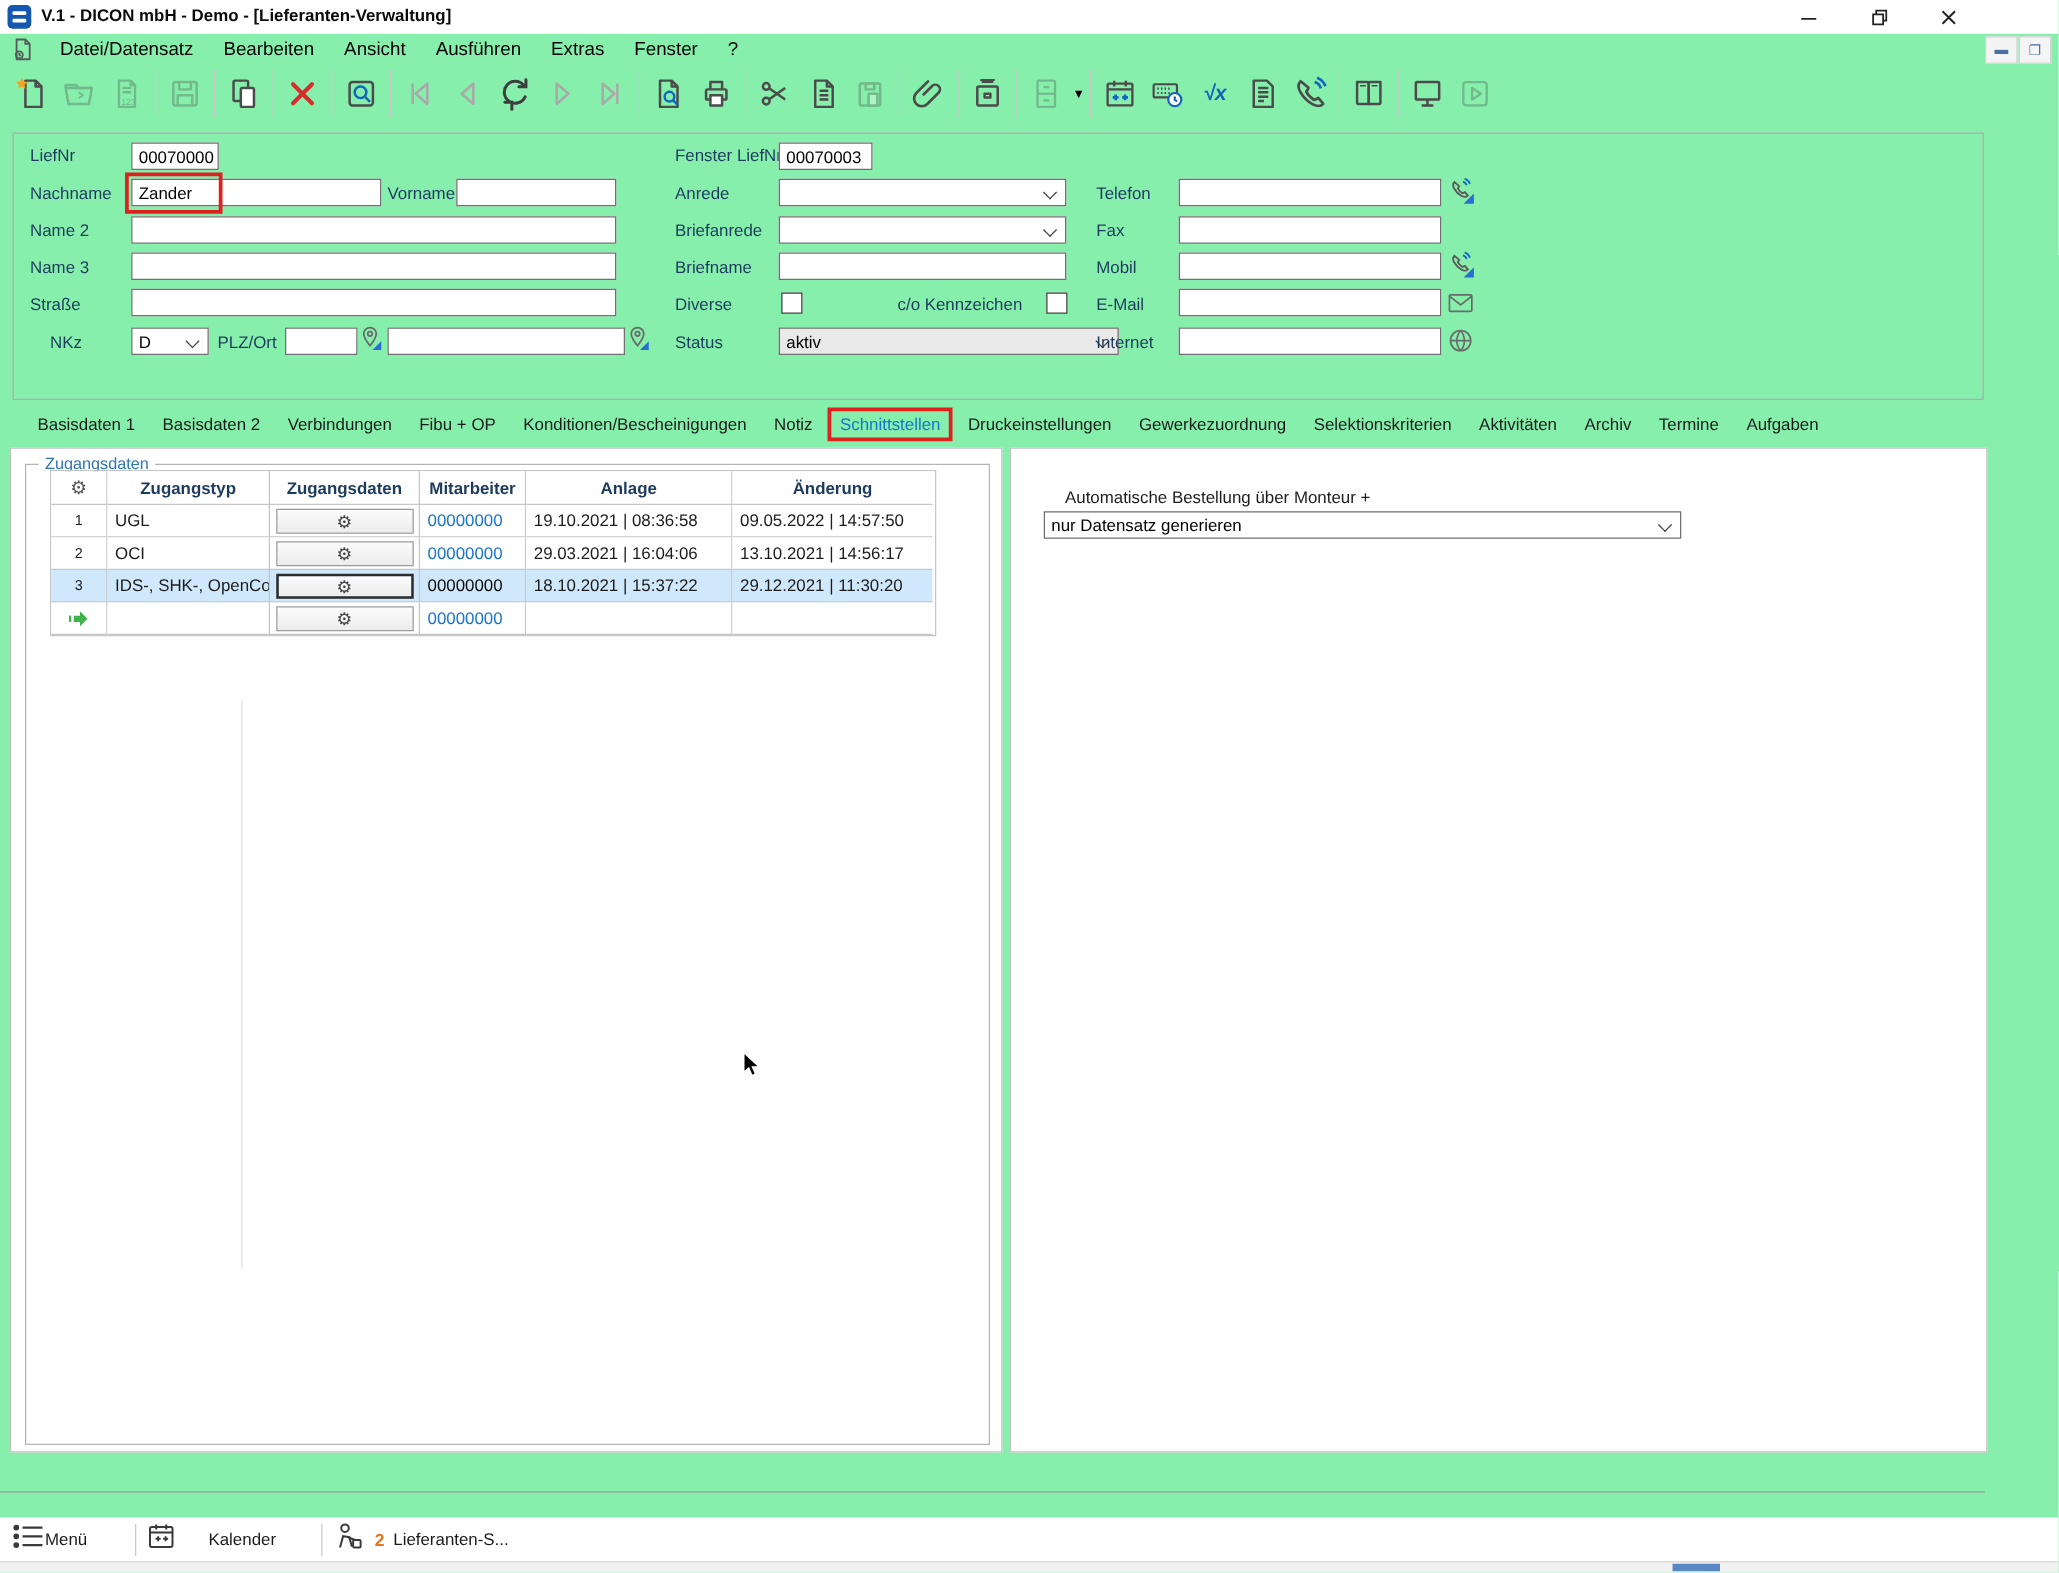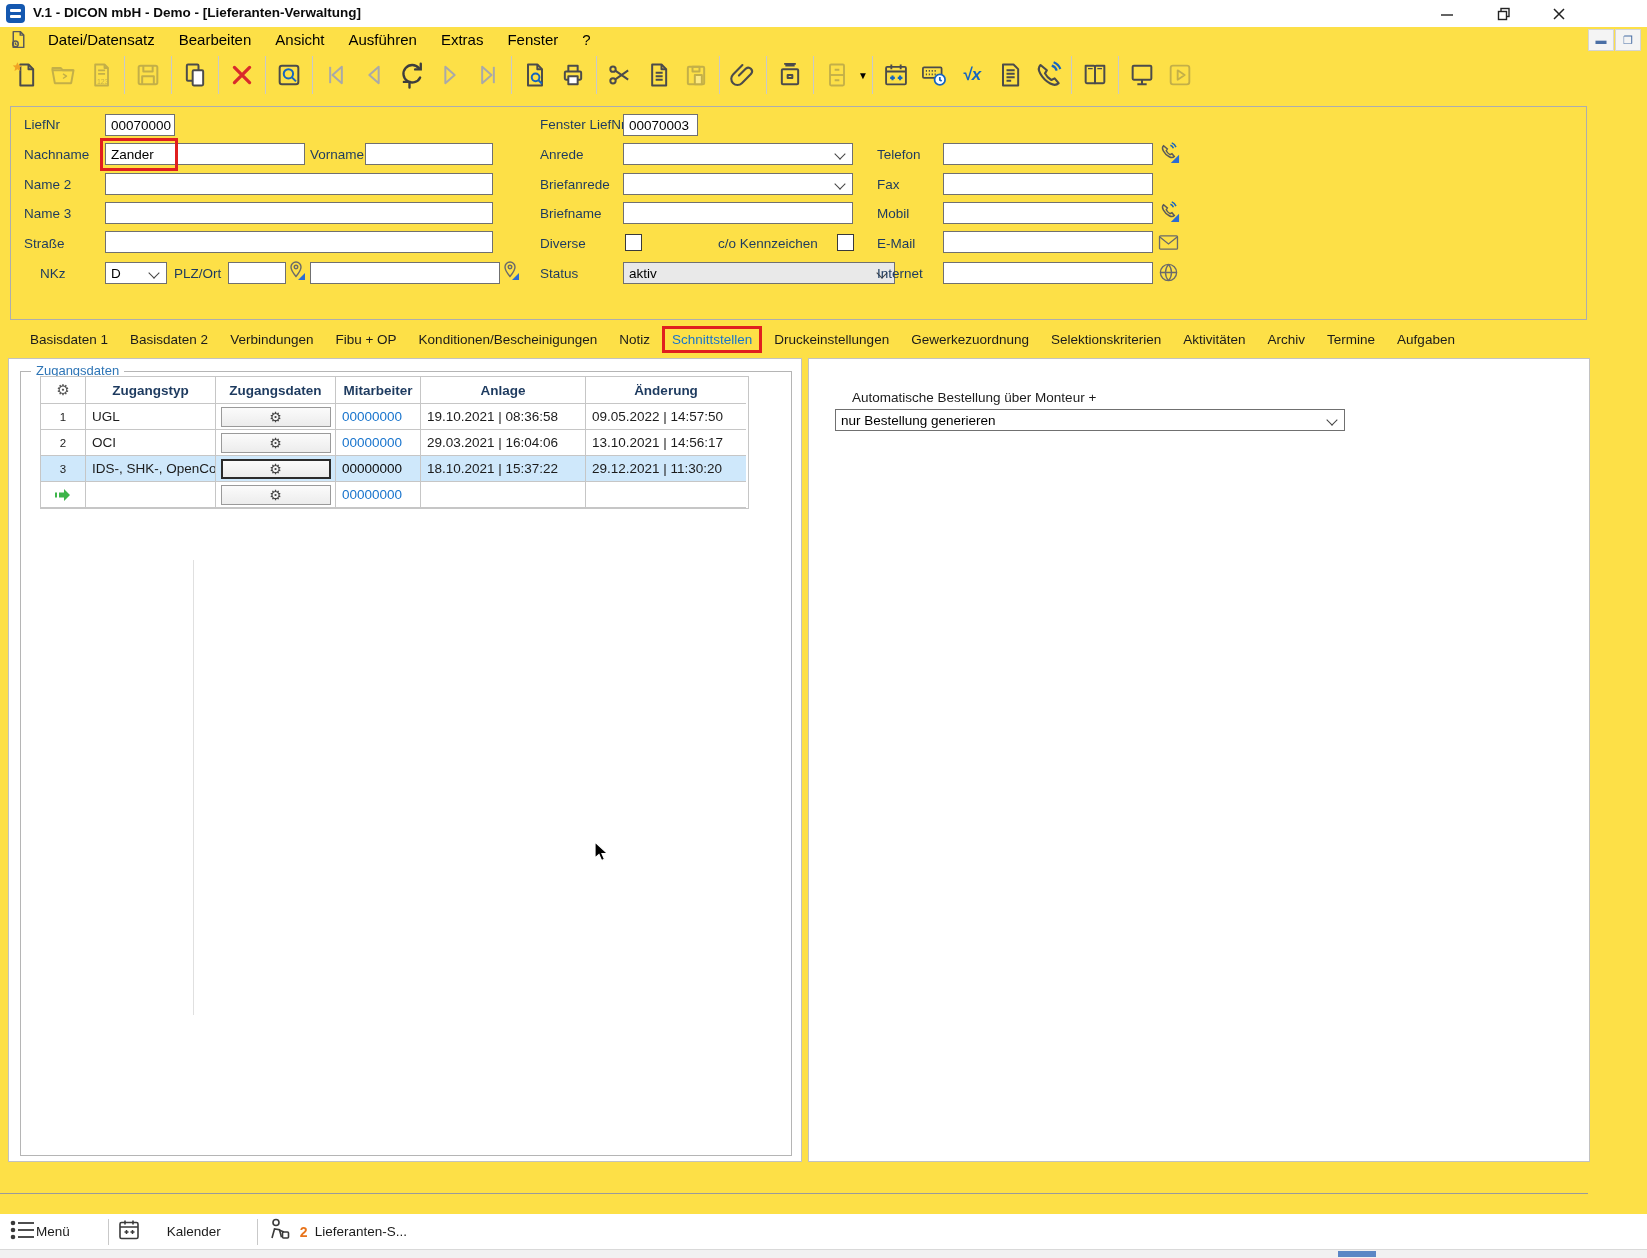--- a/index.html
+++ b/index.html
@@ -1,16 +1,16 @@
 <!DOCTYPE html>
 <html><head>
 <meta charset="utf-8">
 <style>
   html,body{margin:0;padding:0;background:#fff;}
-  .screen{position:relative;width:1647px;height:1258px;background:#fde047;overflow:hidden;
+  .screen{position:relative;width:1647px;height:1258px;background:#86efac;overflow:hidden;
           font-family:"Liberation Sans",sans-serif;color:#111;}
   
   .titlebar{position:absolute;left:0;top:0;width:100%;height:27px;background:#fff;}
   .appicon{position:absolute;left:6px;top:4px;width:19px;height:19px;background:#1458b0;border-radius:4px;}
   .appicon i{position:absolute;left:4px;width:11px;height:3px;background:#fff;border-radius:1px;}
   .title-text{position:absolute;left:33px;top:5px;font-size:13.5px;font-weight:bold;color:#0b0b0b;white-space:nowrap;}
   .winbtn{position:absolute;top:0;width:44px;height:27px;display:flex;align-items:center;justify-content:center;color:#222;}
   .menubar{position:absolute;left:0;top:27px;width:100%;height:25px;display:flex;align-items:center;}
   .menuicon{position:absolute;left:8px;top:2px;}
   .menuitems{display:flex;gap:24px;margin-left:48px;font-size:15px;color:#000;}
@@ -519,21 +519,21 @@
           </span>
         </div>
       <div class="gcell linkcell">00000000</div>
       <div class="gcell"></div>
       <div class="gcell"></div>
     </div>
   </div>
 
   <span class="monteur-label" style="left:852px;top:390px;position:absolute;">Automatische Bestellung über Monteur +</span>
   <div class="inp dd" style="left:835px;top:409px;width:510px;">
-      <span>nur Bestellung generieren</span>
+      <span>nur Datensatz generieren</span>
       <span class="chev"></span>
     </div>
 
   <div class="hline" style="left:0;top:1193px;width:1588px;"></div>
 
   <div class="taskbar">
     <span style="margin-left:10px;">
       <svg width="26" height="24" viewBox="0 0 26 24" fill="none" stroke="#3a3a3a" stroke-width="1.8">
         <circle cx="3" cy="5" r="1.4" fill="#3a3a3a"></circle>
           <line x1="8" y1="5" x2="24" y2="5"></line>

